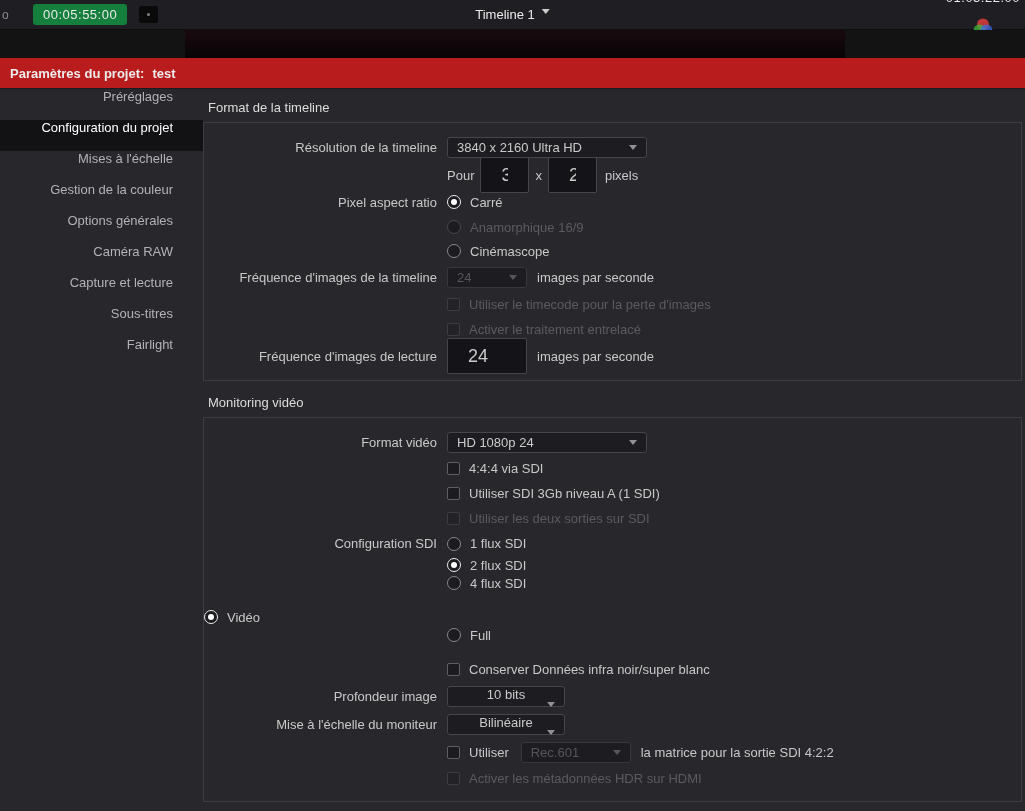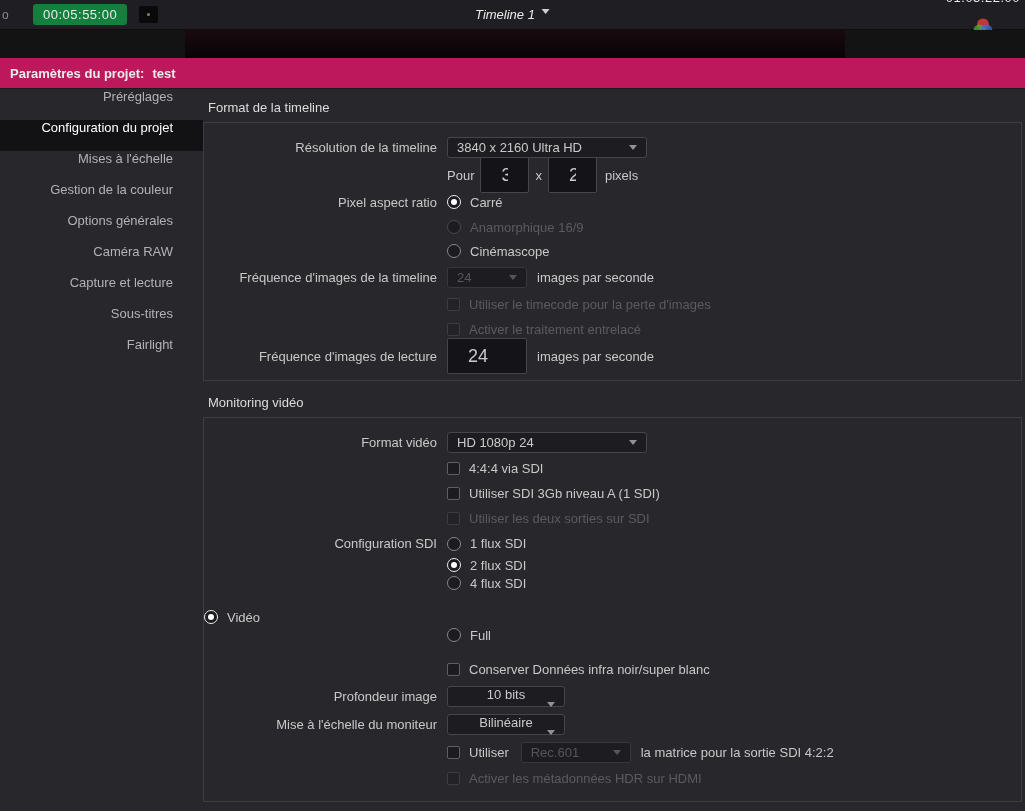--- a/index.html
+++ b/index.html
@@ -27,40 +27,40 @@
   .mini-box {
     width:19px; height:17px; background:#0a0a0b; border-radius:2px;
     margin-left:12px; position:relative; cursor:pointer;
   }
   .mini-box::after {
     content:''; position:absolute; left:8px; top:7px;
     width:3px; height:3px; background:#808084; border-radius:50%;
   }
   .timeline-center {
     position:absolute; left:50%; transform:translateX(-50%);
-    display:flex; align-items:flex-start; gap:7px; color:#eaeaea; cursor:pointer;font-style:italic;
+    display:flex; align-items:flex-start; gap:7px; color:#eaeaea; cursor:pointer;
   }
   .caret-sm {
     width:0; height:0; border-left:4px solid transparent;
     border-right:4px solid transparent; border-top:5px solid #cfcfcf;
     margin-top:2px;
   }
   .right-group { margin-left:auto; display:flex; align-items:center; gap:12px; margin-right:5px;flex-direction:column; }
   .tc-plain { color:#e8e8e8; letter-spacing:0.5px; }
 
   
   .viewer-strip { height:28px; background:#131313; position:relative; }
   .viewer-frame {
     position:absolute; left:185px; width:660px; top:0; height:28px;
     background:linear-gradient(180deg,#1a0a0f 0%, #070405 100%);
   }
 
   
   .dialog-header {
-    height:31px; background:#be185d;
+    height:31px; background:#b91c1c;
     display:flex; align-items:center; padding-left:10px;
     font-weight:bold; color:#ececec;
     border-bottom:1px solid #1c1c1f;
   }
   .dialog-header .proj-name { margin-left:8px; font-weight:bold;text-align:center; }
   .dialog-body { display:flex; height:722px; background:#28282c; }
 
   
   .sidebar { width:203px; flex-shrink:0; }
   .sidebar-item {

